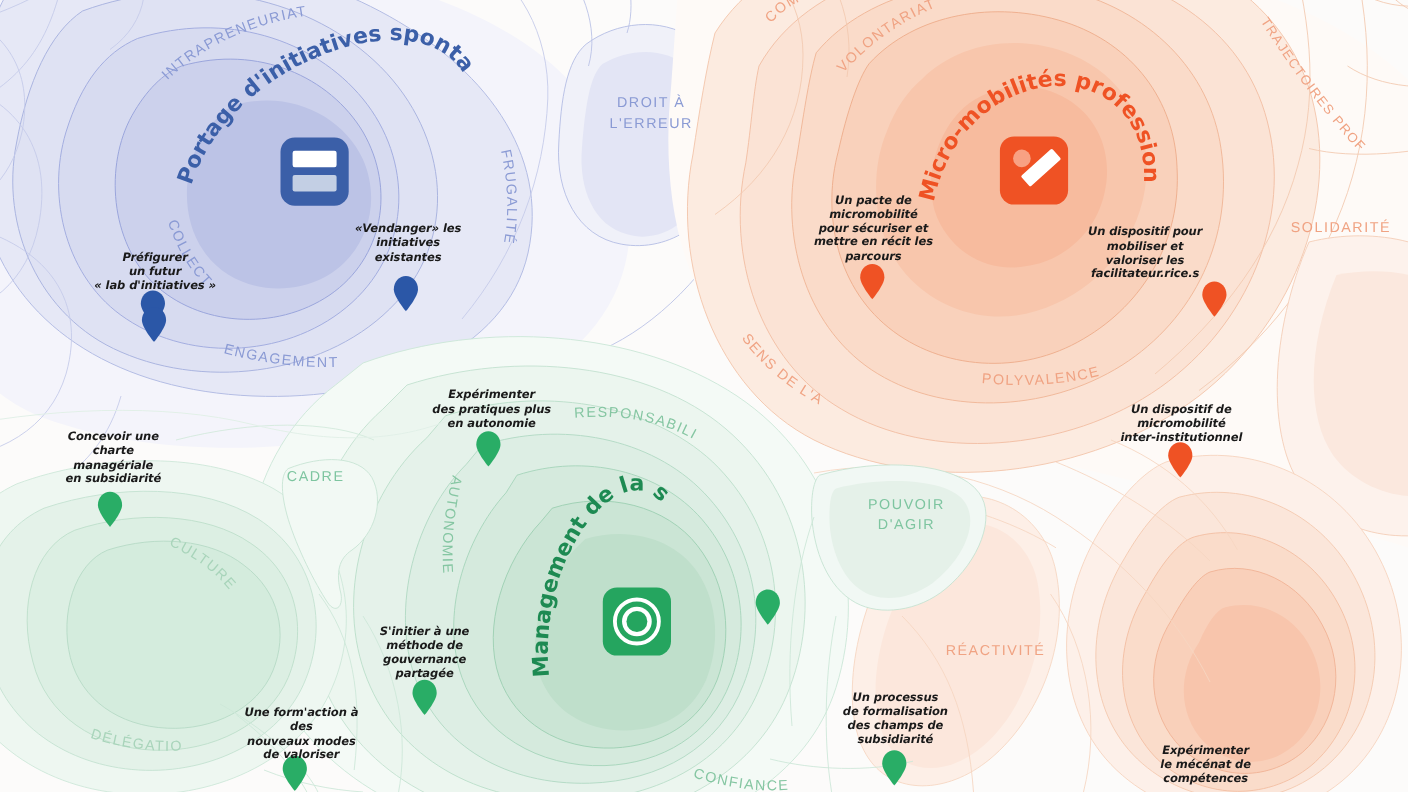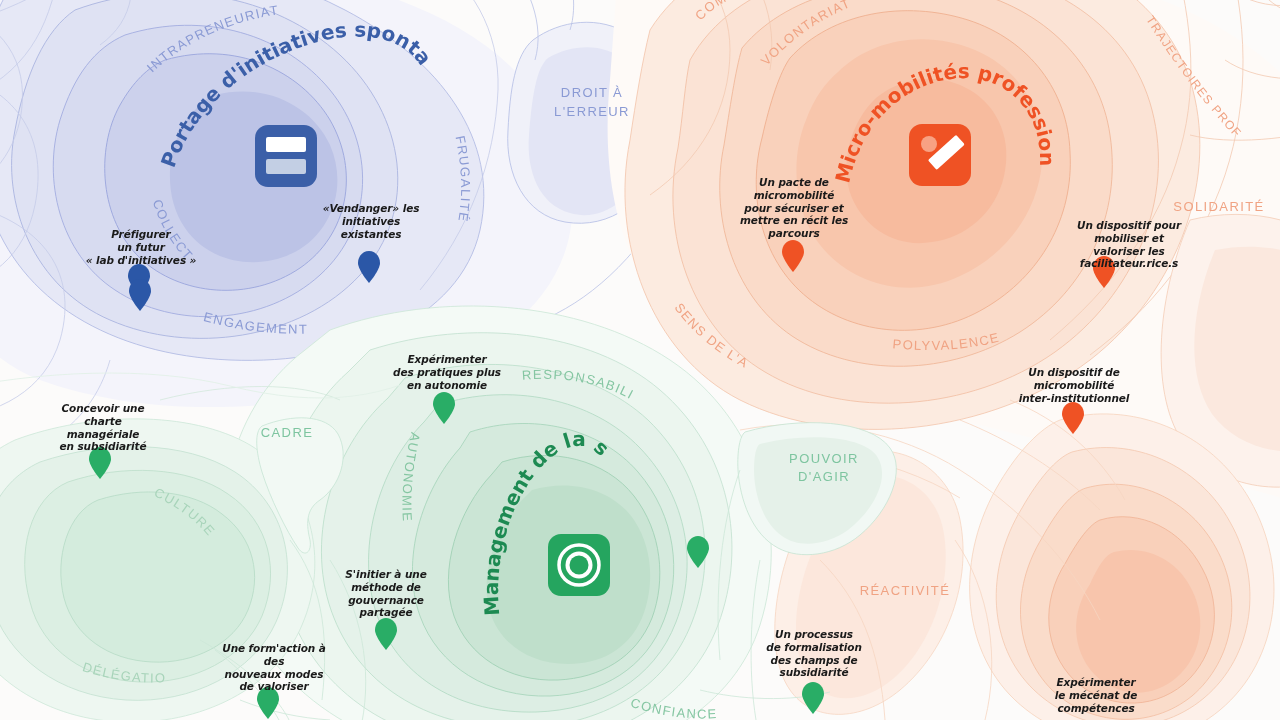--- a/index.html
+++ b/index.html
@@ -343,21 +343,21 @@
 
 <div class="pin-label" style="left:310px;top:186px;width:122px;margin-top:16px;">«Vendanger» les
 initiatives existantes</div>
 
 <div class="pin-label" style="left:738px;top:176px;width:112px;">Un pacte de
 micromobilité
 pour sécuriser et
 mettre en récit les
 parcours</div>
 
-<div class="pin-label" style="left:1073px;top:205px;width:112px;margin-top:14px;">Un dispositif pour
+<div class="pin-label" style="left:985px;top:205px;width:112px;">Un dispositif pour
 mobiliser et
 valoriser les
 facilitateur.rice.s</div>
 
 <div class="pin-label" style="left:1016px;top:366px;width:116px;">Un dispositif de
 micromobilité
 inter-institutionnel</div>
 
 <div class="pin-label" style="left:1040px;top:676px;width:112px;">Expérimenter
 le mécénat de
@@ -366,21 +366,21 @@
 <div class="pin-label" style="left:388px;top:353px;width:118px;">Expérimenter
 des pratiques plus
 en autonomie</div>
 
 <div class="pin-label" style="left:330px;top:568px;width:112px;">S'initier à une
 méthode de
 gouvernance
 partagée</div>
 
 
-<div class="pin-label" style="left:42px;top:402px;width:122px;text-align:center;">Concevoir une charte
+<div class="pin-label" style="left:42px;top:391px;width:122px;text-align:center;">Concevoir une charte
 managériale
 en subsidiarité</div>
 
 <div class="pin-label" style="left:212px;top:642px;width:124px;">Une form'action à des
 nouveaux modes
 de valoriser</div>
 
 <div class="pin-label" style="left:758px;top:628px;width:112px;">Un processus
 de formalisation
 des champs de

